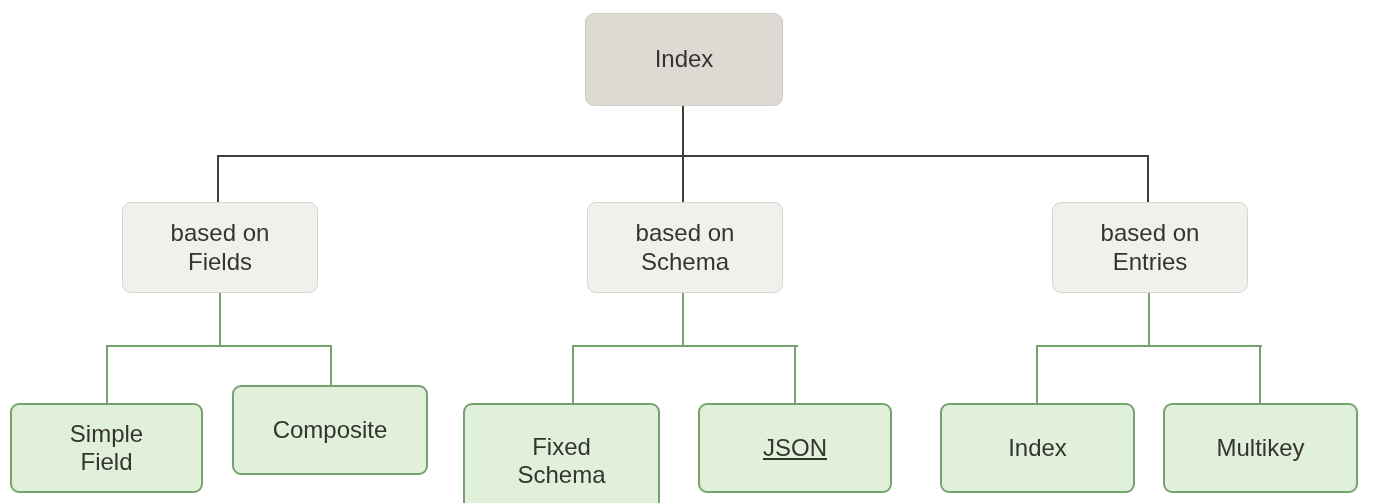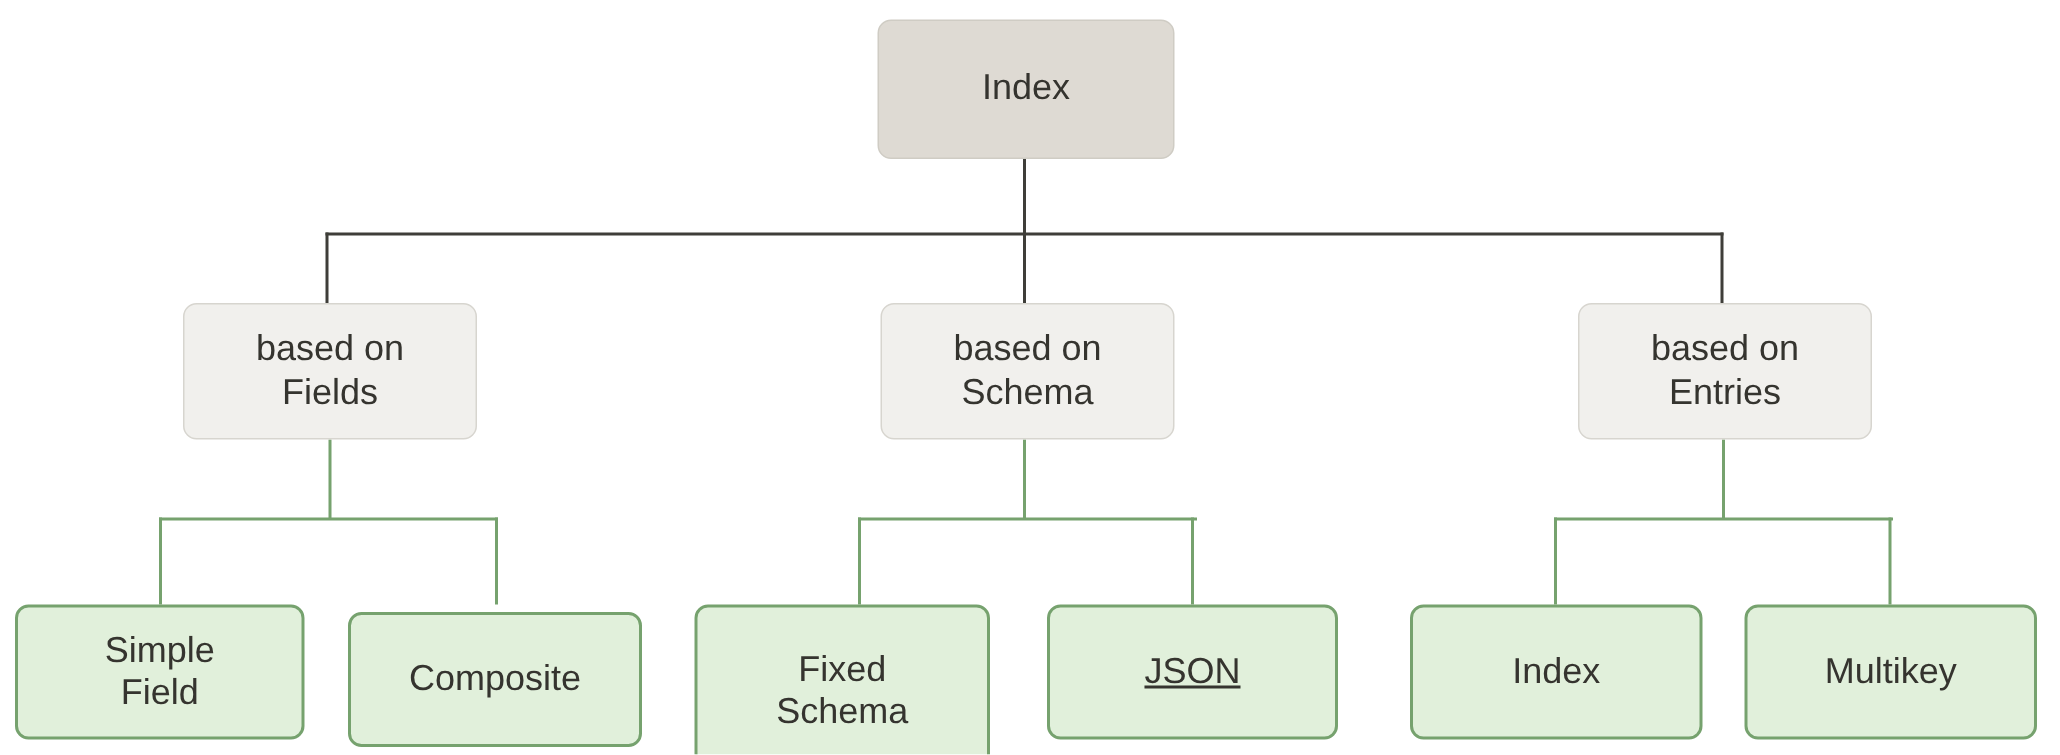--- a/index.html
+++ b/index.html
@@ -80,20 +80,20 @@
 
   <div class="node branch" style="left:122px; top:202px; width:196px; height:91px;">based on
 Fields</div>
   <div class="node branch" style="left:587px; top:202px; width:196px; height:91px;">based on
 Schema</div>
   <div class="node branch" style="left:1052px; top:202px; width:196px; height:91px;">based on
 Entries</div>
 
   <div class="node leaf" style="left:10px; top:403px; width:193px; height:90px;">Simple
 Field</div>
-  <div class="node leaf" style="left:232px; top:408px; width:196px; height:90px;">Composite</div>
+  <div class="node leaf" style="left:232px; top:385px; width:196px; height:90px;">Composite</div>
   <div class="node leaf" style="left:463px; top:403px; width:197px; height:116px;">Fixed
 Schema</div>
   <div class="node leaf" style="left:698px; top:403px; width:194px; height:90px;text-decoration:underline;">JSON</div>
   <div class="node leaf" style="left:940px; top:403px; width:195px; height:90px;">Index</div>
   <div class="node leaf" style="left:1163px; top:403px; width:195px; height:90px;">Multikey</div>
 
 </div>
 
 </body></html>

